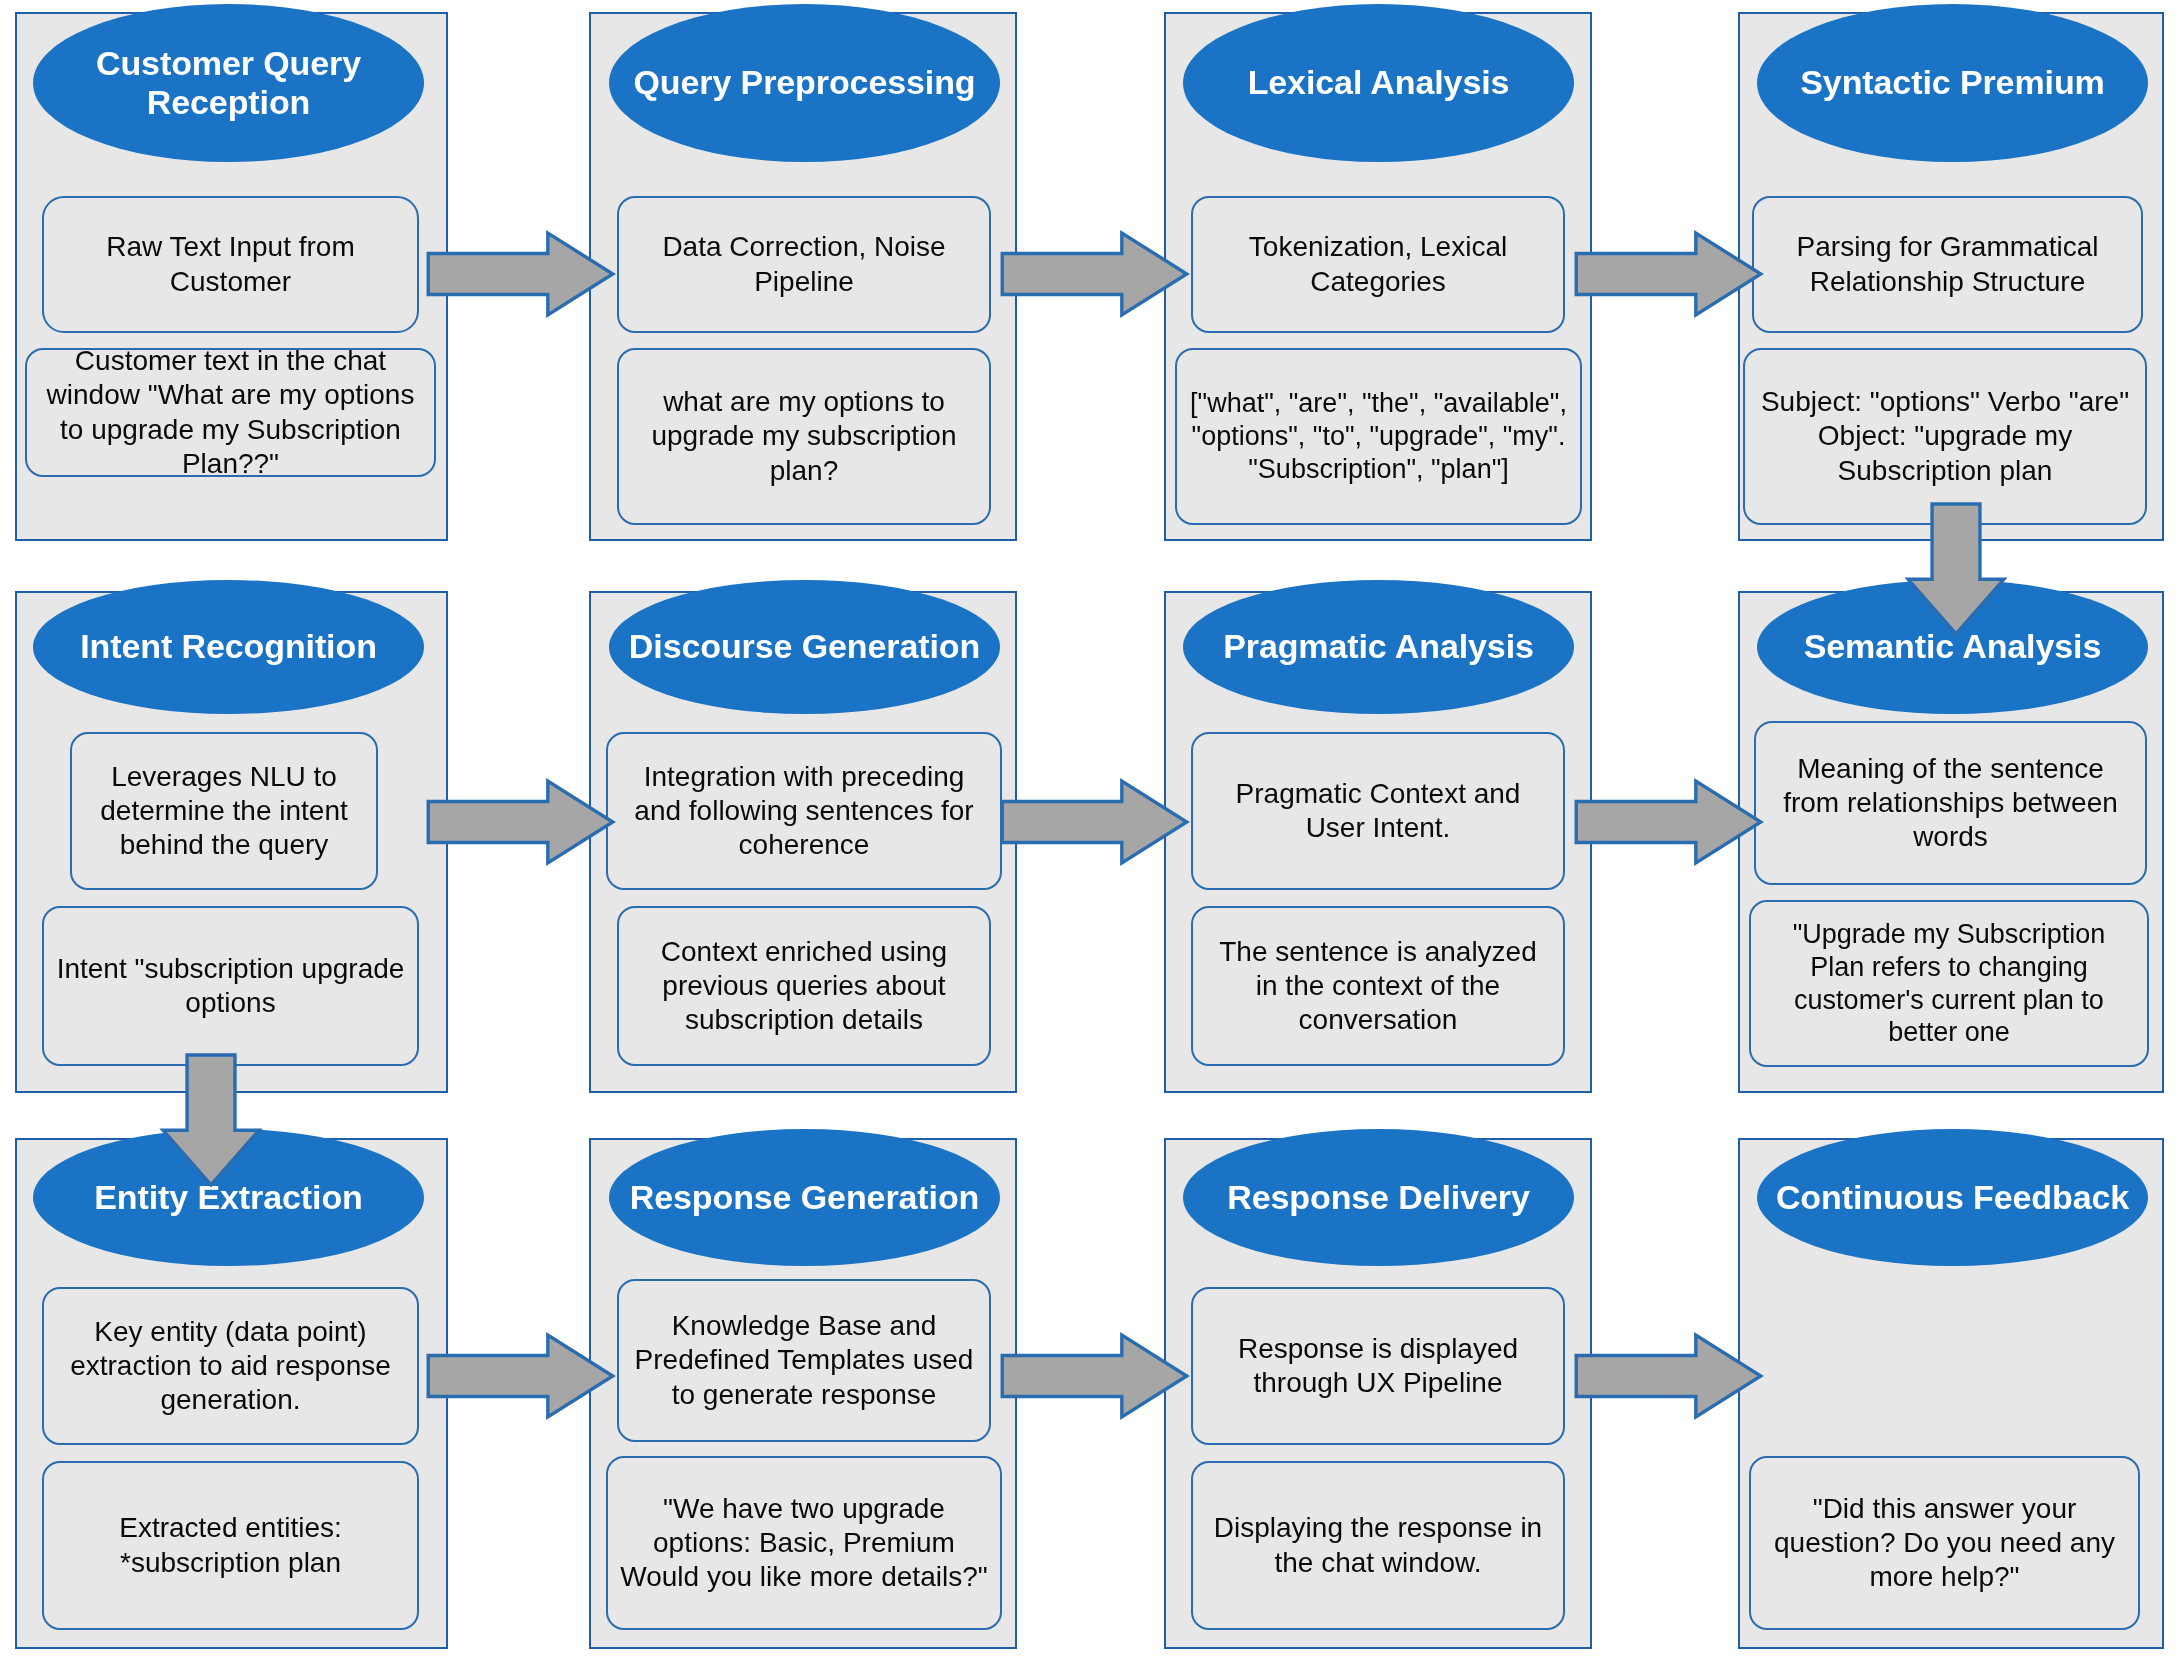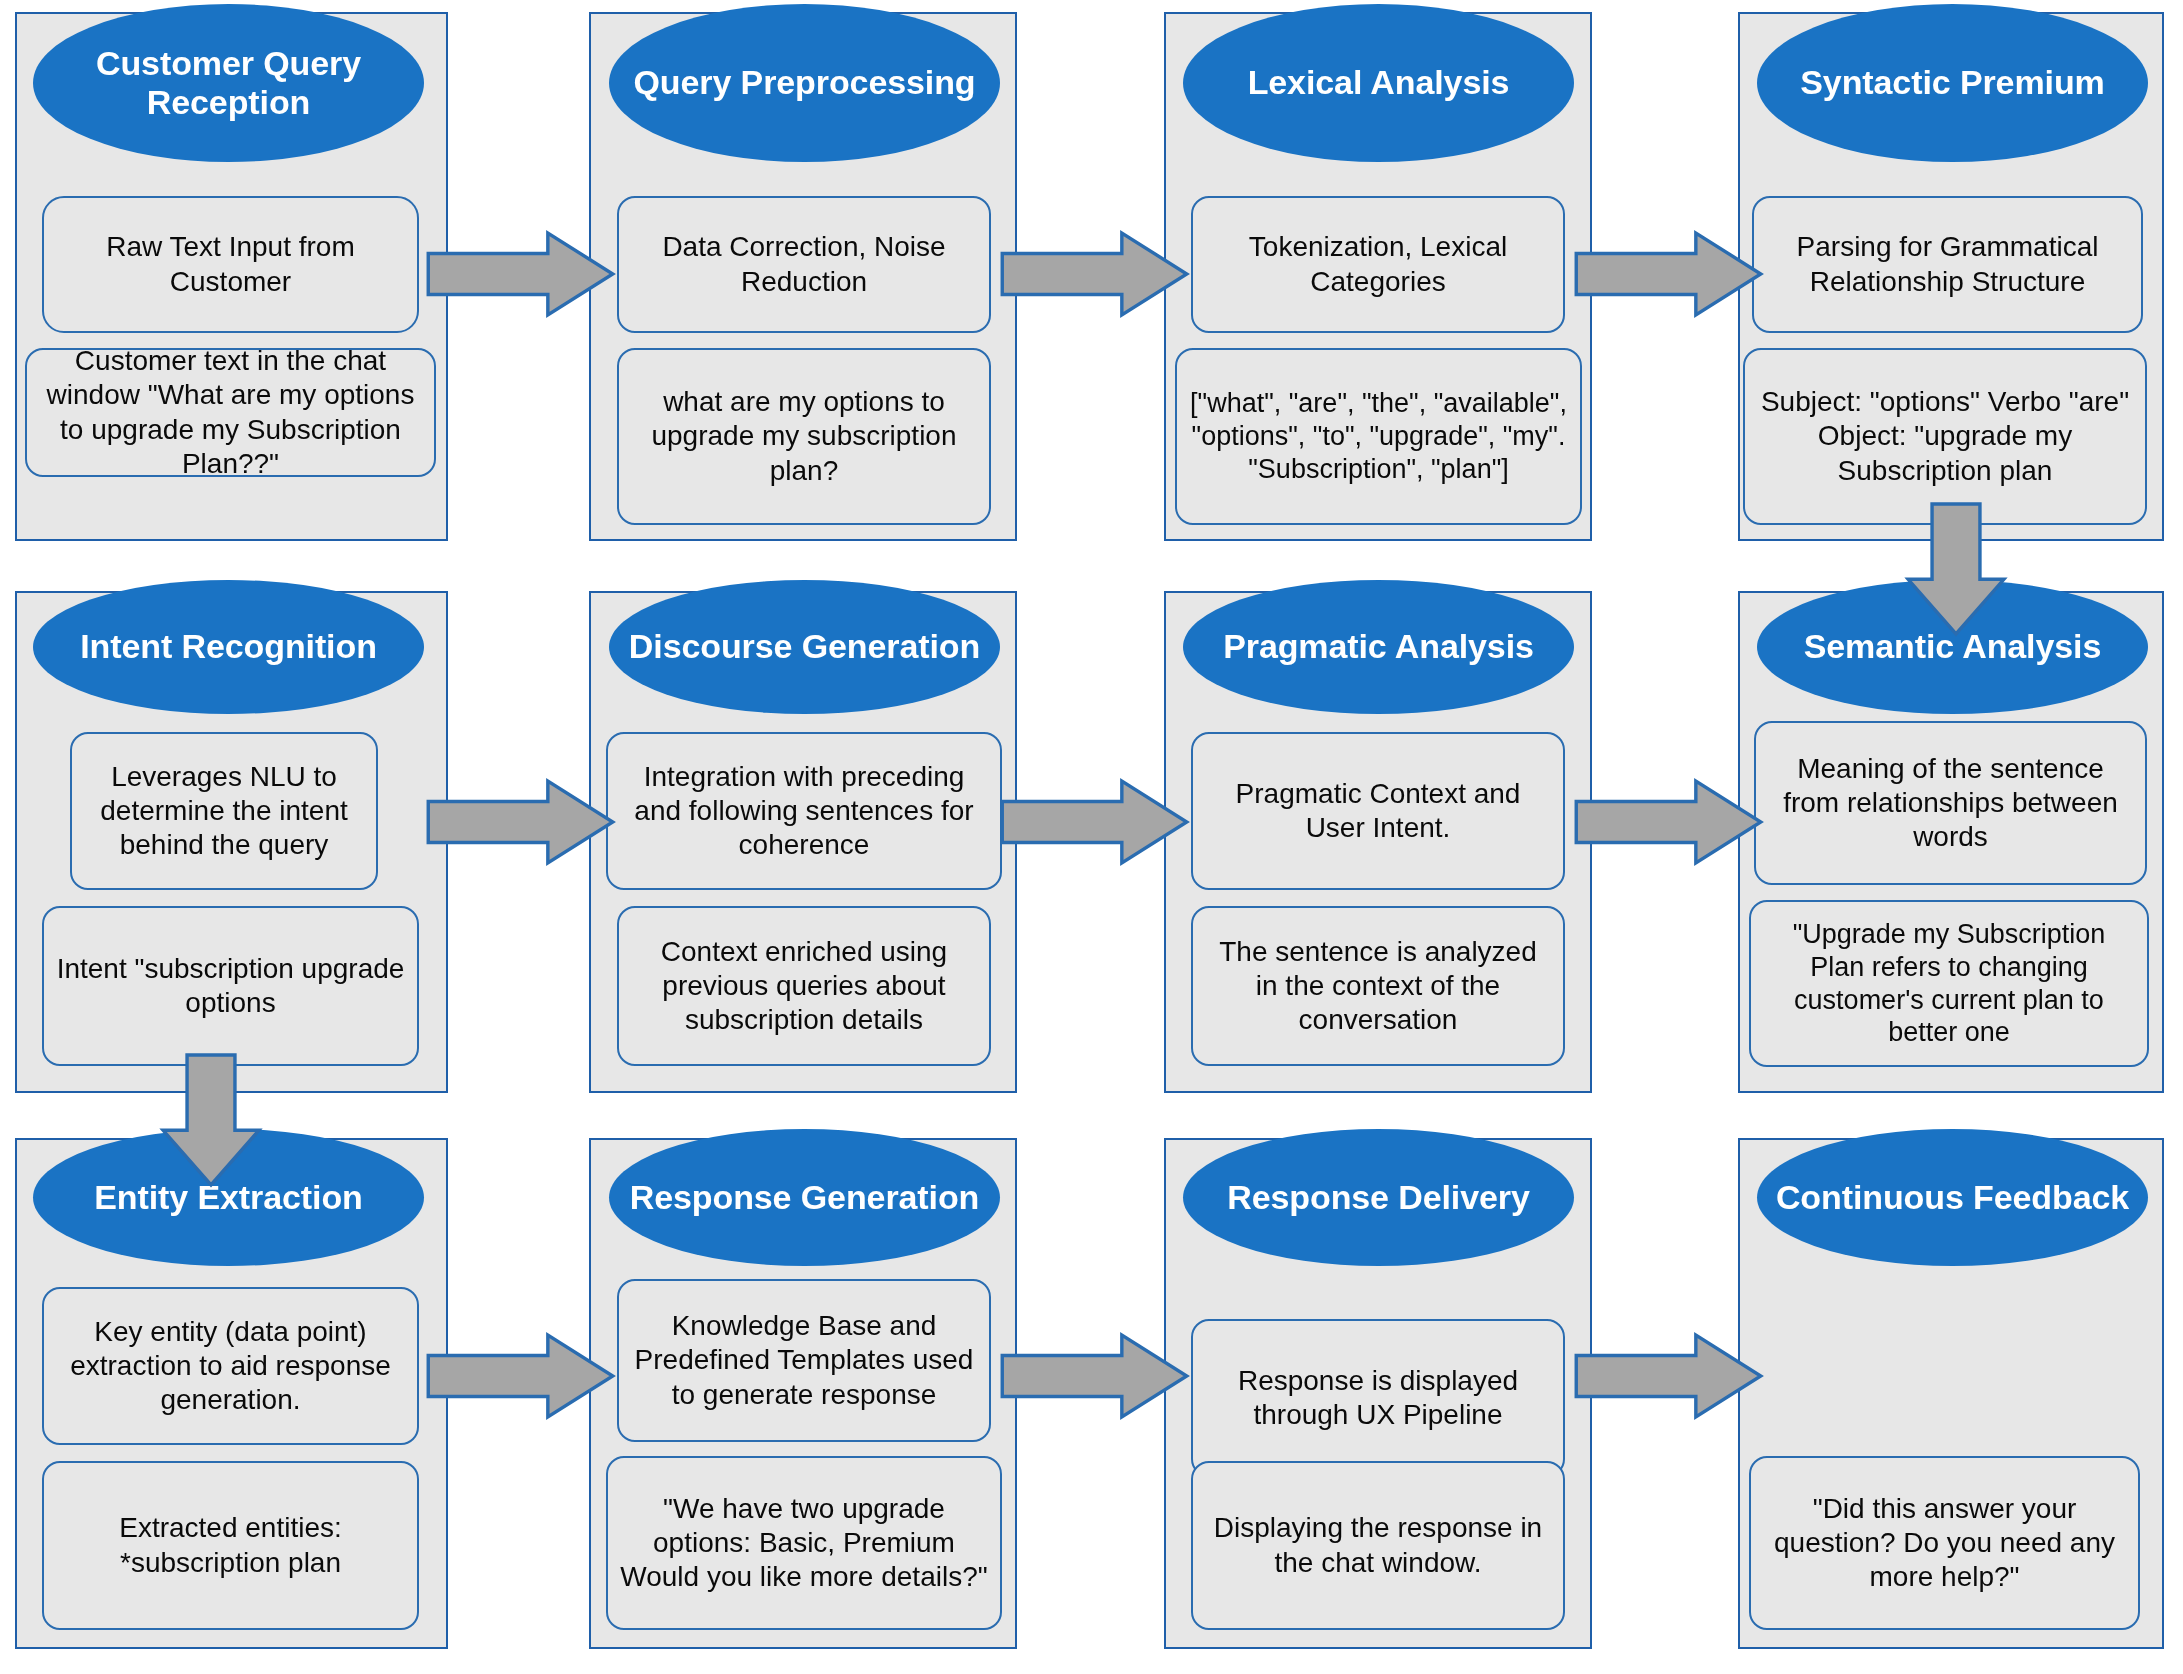--- a/index.html
+++ b/index.html
@@ -79,21 +79,21 @@
 
 <div id="board">
 
   <div class="panel" style="left:15px; top:12.3px; width:433px; height:529px;"></div>
   <div class="ellipse" style="left:33px; top:4.1px; width:391px; height:158px;">Customer Query Reception</div>
   <div class="rbox" style="left:42px; top:196px; width:377px; height:137px;border-radius:22px;">Raw Text Input from Customer</div>
   <div class="rbox" style="left:25px; top:348px; width:411px; height:129px;">Customer text in the chat window "What are my options to upgrade my Subscription Plan??"</div>
 
   <div class="panel" style="left:589px; top:12.3px; width:428px; height:529px;"></div>
   <div class="ellipse" style="left:609px; top:4.1px; width:391px; height:158px;">Query Preprocessing</div>
-  <div class="rbox" style="left:617px; top:196px; width:374px; height:137px;">Data Correction, Noise Reduction</div>
+  <div class="rbox" style="left:617px; top:196px; width:374px; height:137px;">Data Correction, Noise Pipeline</div>
   <div class="rbox" style="left:617px; top:348px; width:374px; height:177px;">what are my options to upgrade my subscription plan?</div>
 
   <div class="panel" style="left:1164px; top:12.3px; width:428px; height:529px;"></div>
   <div class="ellipse" style="left:1183px; top:4.1px; width:391px; height:158px;">Lexical Analysis</div>
   <div class="rbox" style="left:1191px; top:196px; width:374px; height:137px;">Tokenization, Lexical Categories</div>
   <div class="rbox tight" style="left:1175px; top:348px; width:407px; height:177px;">["what", "are", "the", "available", "options", "to", "upgrade", "my". "Subscription", "plan"]</div>
 
   <div class="panel" style="left:1738px; top:12.3px; width:426px; height:529px;"></div>
   <div class="ellipse" style="left:1757px; top:4.1px; width:391px; height:158px;">Syntactic Premium</div>
   <div class="rbox" style="left:1752px; top:196px; width:391px; height:137px;">Parsing for Grammatical Relationship Structure</div>
@@ -124,21 +124,21 @@
   <div class="rbox" style="left:42px; top:1287px; width:377px; height:158px;">Key entity (data point) extraction to aid response generation.</div>
   <div class="rbox" style="left:42px; top:1461px; width:377px; height:169px;">Extracted entities: *subscription plan</div>
 
   <div class="panel" style="left:589px; top:1138px; width:428px; height:511px;"></div>
   <div class="ellipse" style="left:609px; top:1129px; width:391px; height:137px;">Response Generation</div>
   <div class="rbox" style="left:617px; top:1279px; width:374px; height:163px;">Knowledge Base and Predefined Templates used to generate response</div>
   <div class="rbox" style="left:606px; top:1456px; width:396px; height:174px;">"We have two upgrade options: Basic, Premium Would you like more details?"</div>
 
   <div class="panel" style="left:1164px; top:1138px; width:428px; height:511px;"></div>
   <div class="ellipse" style="left:1183px; top:1129px; width:391px; height:137px;">Response Delivery</div>
-  <div class="rbox" style="left:1191px; top:1287px; width:374px; height:158px;margin-top:32px;">Response is displayed through UX Pipeline</div>
+  <div class="rbox" style="left:1191px; top:1287px; width:374px; height:158px;">Response is displayed through UX Pipeline</div>
   <div class="rbox" style="left:1191px; top:1461px; width:374px; height:169px;">Displaying the response in the chat window.</div>
 
   <div class="panel" style="left:1738px; top:1138px; width:426px; height:511px;"></div>
   <div class="ellipse" style="left:1757px; top:1129px; width:391px; height:137px;">Continuous Feedback</div>
   <div class="rbox" style="left:1749px; top:1456px; width:391px; height:174px;">"Did this answer your question? Do you need any more help?"</div>
 
   <div class="arrow-h" style="left:428px; top:233px; width:185px; height:82px;">
     <svg width="185" height="82" viewBox="0 0 270 120">
       <polygon points="0,30 175,30 175,0 270,60 175,120 175,90 0,90" fill="#a6a6a6" stroke="#2a6cb0" stroke-width="5"></polygon>
     </svg>

